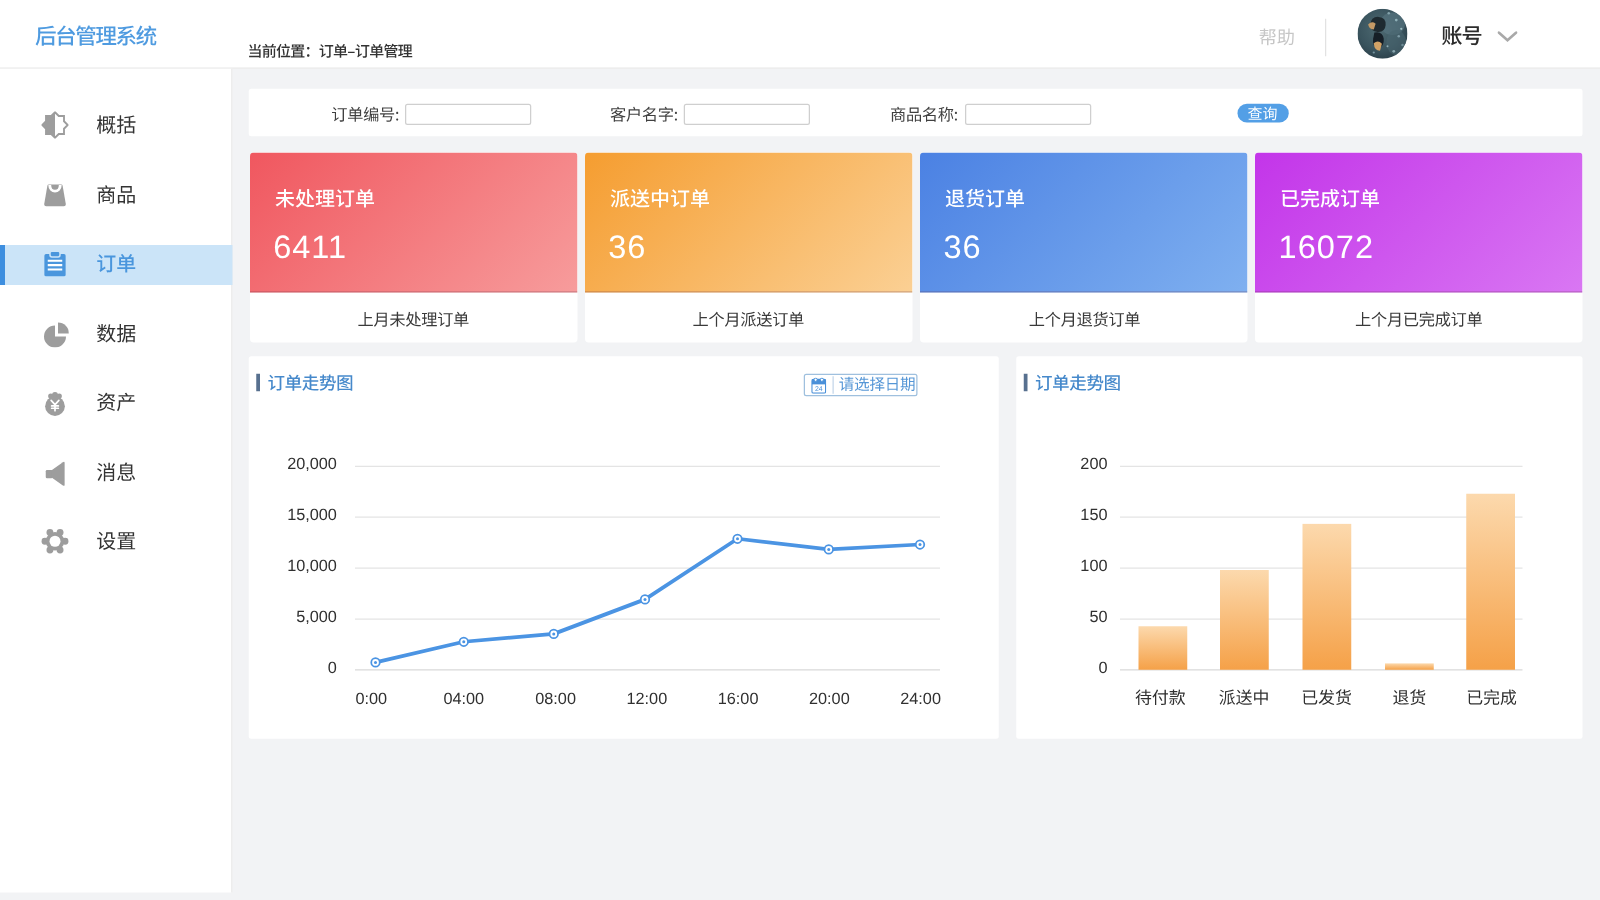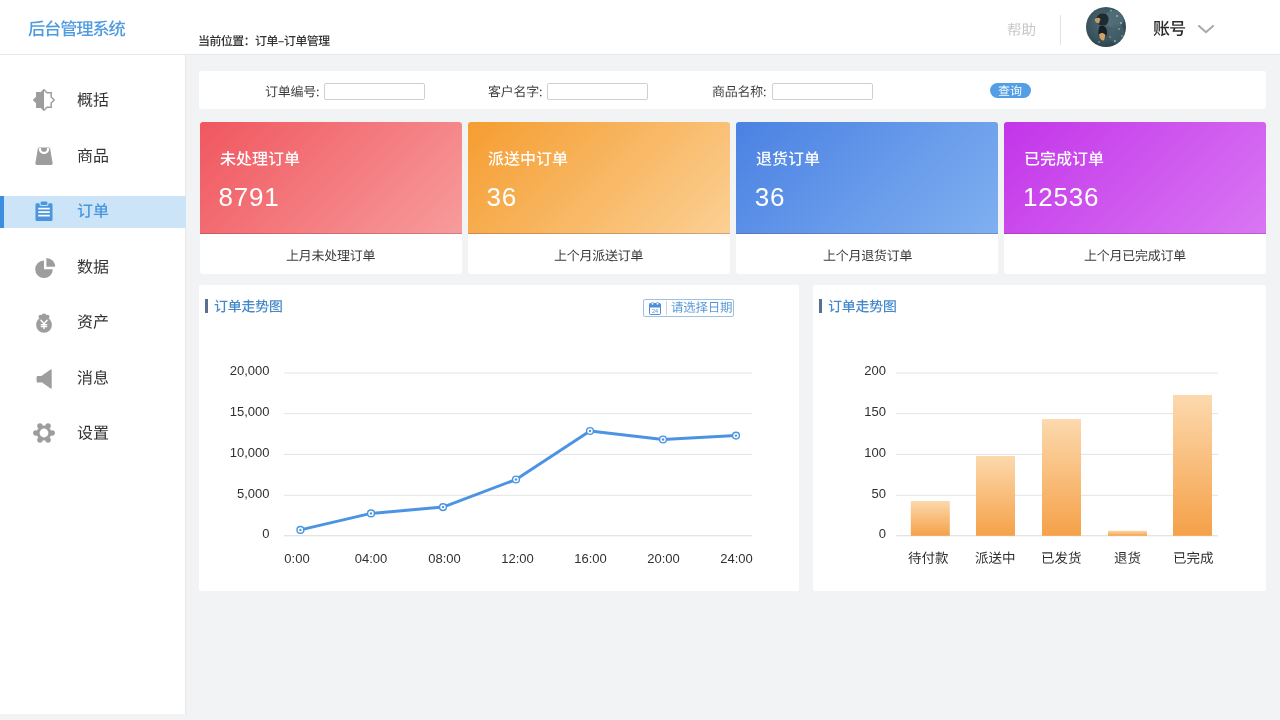--- a/index.html
+++ b/index.html
@@ -141,21 +141,21 @@
     <path d="M5.5 10.6L10.4 10.6L10.4 11.6L5.5 11.6ZM5.5 9.0L10.4 9.0L10.4 10.0L5.5 10.0ZM4.7 8.3L4.7 12.2L11.3 12.2L11.3 8.3ZM2.9 13.0L2.9 13.8L13.2 13.8L13.2 13.0ZM7.5 3.1L7.5 4.6L2.7 4.6L2.7 5.4L6.5 5.4C5.5 6.6 3.9 7.6 2.4 8.1C2.6 8.3 2.9 8.6 3.0 8.8C4.7 8.2 6.4 6.9 7.5 5.5L7.5 8.0L8.4 8.0L8.4 5.5C9.5 6.9 11.3 8.1 13.0 8.7C13.1 8.5 13.4 8.2 13.6 8.0C12.1 7.5 10.4 6.5 9.4 5.4L13.3 5.4L13.3 4.6L8.4 4.6L8.4 3.1ZM15.4 3.9C16.0 4.5 16.7 5.2 17.0 5.7L17.7 5.1C17.3 4.6 16.6 3.9 16.0 3.4ZM14.5 6.9L14.5 7.8L16.2 7.8L16.2 11.9C16.2 12.4 15.8 12.8 15.6 12.9C15.8 13.1 16.0 13.5 16.1 13.7C16.3 13.4 16.6 13.2 18.6 11.7C18.5 11.5 18.4 11.1 18.3 10.9L17.1 11.8L17.1 6.9ZM20.1 3.1C19.6 4.6 18.7 6.2 17.7 7.1C18.0 7.3 18.4 7.5 18.5 7.7C19.0 7.2 19.5 6.5 19.9 5.7L24.4 5.7C24.2 10.8 24.0 12.6 23.6 13.1C23.5 13.2 23.4 13.3 23.2 13.3C22.9 13.3 22.2 13.3 21.5 13.2C21.7 13.5 21.8 13.8 21.8 14.1C22.4 14.1 23.1 14.1 23.5 14.1C23.9 14.1 24.2 13.9 24.5 13.6C24.9 13.0 25.1 11.1 25.3 5.4C25.3 5.3 25.3 4.9 25.3 4.9L20.3 4.9C20.6 4.4 20.8 3.9 21.0 3.4ZM22.1 9.7L22.1 11.0L20.0 11.0L20.0 9.7ZM22.1 9.0L20.0 9.0L20.0 7.7L22.1 7.7ZM19.2 6.9L19.2 12.5L20.0 12.5L20.0 11.7L22.9 11.7L22.9 6.9Z" fill="#fff"></path>
   </svg>
 <div class="abs" style="left:200.0px;top:122px;width:261.6px;height:152px;background:#fff;border-radius:3px;overflow:hidden">
     <div style="position:absolute;left:0;top:0;width:100%;height:112px;background:linear-gradient(135deg,#f0575f,#f79c9c)">
       <div style="position:absolute;left:0;bottom:0;width:100%;height:1px;background:rgba(90,30,60,0.25)"></div>
     </div>
   </div>
 <svg style="position:absolute;left:217.5px;top:146.9px" width="84" height="26" viewBox="0 0 84 26">
     <path d="M9.2 4.1L9.2 6.6L4.1 6.6L4.1 8.1L9.2 8.1L9.2 10.6L2.9 10.6L2.9 12.1L8.4 12.1C7.0 14.0 4.7 15.9 2.4 16.8C2.8 17.2 3.3 17.8 3.6 18.1C5.6 17.1 7.7 15.3 9.2 13.4L9.2 18.9L10.8 18.9L10.8 13.3C12.3 15.3 14.4 17.1 16.4 18.1C16.7 17.7 17.2 17.2 17.5 16.8C15.3 15.9 13.0 14.0 11.6 12.1L17.1 12.1L17.1 10.6L10.8 10.6L10.8 8.1L16.0 8.1L16.0 6.6L10.8 6.6L10.8 4.1ZM24.6 8.0C24.3 10.1 23.8 11.7 23.2 13.1C22.6 12.1 22.1 10.9 21.7 9.3L22.1 8.0ZM21.4 4.1C20.9 7.3 20.0 10.4 18.7 12.0C19.1 12.2 19.7 12.6 20.0 12.9C20.3 12.4 20.6 11.9 20.9 11.2C21.3 12.5 21.8 13.6 22.4 14.5C21.4 16.0 20.0 17.1 18.5 17.8C18.8 18.0 19.5 18.6 19.7 19.0C21.2 18.3 22.4 17.3 23.4 15.9C25.3 18.0 27.8 18.5 30.5 18.5L33.0 18.5C33.0 18.1 33.3 17.3 33.6 16.9C32.9 17.0 31.1 17.0 30.6 17.0C28.2 17.0 25.9 16.5 24.2 14.5C25.2 12.6 26.0 10.1 26.3 6.8L25.3 6.6L25.0 6.6L22.5 6.6C22.7 5.9 22.8 5.2 23.0 4.5ZM27.7 4.1L27.7 16.0L29.3 16.0L29.3 9.6C30.3 10.8 31.3 12.1 31.8 13.1L33.1 12.3C32.4 11.1 30.9 9.3 29.7 7.9L29.3 8.2L29.3 4.1ZM41.9 9.1L44.0 9.1L44.0 10.8L41.9 10.8ZM45.3 9.1L47.3 9.1L47.3 10.8L45.3 10.8ZM41.9 6.1L44.0 6.1L44.0 7.8L41.9 7.8ZM45.3 6.1L47.3 6.1L47.3 7.8L45.3 7.8ZM39.2 17.1L39.2 18.4L49.5 18.4L49.5 17.1L45.4 17.1L45.4 15.1L49.0 15.1L49.0 13.8L45.4 13.8L45.4 12.1L48.8 12.1L48.8 4.8L40.5 4.8L40.5 12.1L43.9 12.1L43.9 13.8L40.4 13.8L40.4 15.1L43.9 15.1L43.9 17.1ZM34.5 15.8L34.8 17.4C36.3 16.9 38.2 16.3 39.9 15.7L39.7 14.2L38.0 14.8L38.0 11.1L39.6 11.1L39.6 9.7L38.0 9.7L38.0 6.5L39.8 6.5L39.8 5.1L34.7 5.1L34.7 6.5L36.6 6.5L36.6 9.7L34.8 9.7L34.8 11.1L36.6 11.1L36.6 15.2C35.8 15.5 35.1 15.7 34.5 15.8ZM51.7 5.3C52.5 6.1 53.6 7.3 54.2 8.0L55.2 6.9C54.7 6.2 53.6 5.1 52.7 4.3ZM53.2 18.6C53.5 18.3 54.0 17.9 57.5 15.5C57.3 15.2 57.1 14.5 57.0 14.1L54.8 15.6L54.8 9.1L50.8 9.1L50.8 10.5L53.3 10.5L53.3 15.9C53.3 16.6 52.8 17.1 52.4 17.3C52.7 17.6 53.1 18.3 53.2 18.6ZM56.4 5.4L56.4 6.9L61.1 6.9L61.1 16.8C61.1 17.2 60.9 17.2 60.6 17.3C60.3 17.3 59.1 17.3 58.0 17.2C58.3 17.6 58.5 18.4 58.6 18.9C60.1 18.9 61.2 18.8 61.8 18.6C62.5 18.3 62.7 17.8 62.7 16.9L62.7 6.9L65.4 6.9L65.4 5.4ZM69.8 10.7L73.2 10.7L73.2 12.2L69.8 12.2ZM74.8 10.7L78.3 10.7L78.3 12.2L74.8 12.2ZM69.8 8.1L73.2 8.1L73.2 9.5L69.8 9.5ZM74.8 8.1L78.3 8.1L78.3 9.5L74.8 9.5ZM77.2 4.2C76.8 5.0 76.2 6.1 75.6 6.8L71.9 6.8L72.6 6.5C72.3 5.9 71.6 4.9 70.9 4.2L69.6 4.8C70.2 5.4 70.7 6.2 71.1 6.8L68.3 6.8L68.3 13.4L73.2 13.4L73.2 14.8L66.8 14.8L66.8 16.1L73.2 16.1L73.2 18.9L74.8 18.9L74.8 16.1L81.2 16.1L81.2 14.8L74.8 14.8L74.8 13.4L79.9 13.4L79.9 6.8L77.3 6.8C77.8 6.2 78.4 5.4 78.8 4.7Z" fill="#fff"></path>
   </svg>
-<div class="abs" style="left:218.5px;top:181.5px;font-size:26px;letter-spacing:0.8px;color:#fff">8791</div>
+<div class="abs" style="left:218.5px;top:181.5px;font-size:26px;letter-spacing:0.8px;color:#fff">6411</div>
 <svg style="position:absolute;left:284.21000000000004px;top:245.7px" width="93" height="21" viewBox="0 0 93 21">
     <path d="M7.6 3.6L7.6 13.7L2.7 13.7L2.7 14.7L14.3 14.7L14.3 13.7L8.6 13.7L8.6 8.6L13.5 8.6L13.5 7.6L8.6 7.6L8.6 3.6ZM17.4 4.1L17.4 8.1C17.4 10.2 17.2 12.8 15.1 14.7C15.3 14.8 15.7 15.1 15.9 15.4C17.1 14.2 17.8 12.8 18.1 11.3L24.4 11.3L24.4 13.9C24.4 14.2 24.3 14.3 24.0 14.3C23.7 14.3 22.6 14.3 21.6 14.3C21.7 14.5 21.9 15.0 22.0 15.3C23.4 15.3 24.2 15.3 24.7 15.1C25.2 14.9 25.4 14.6 25.4 13.9L25.4 4.1ZM18.4 5.0L24.4 5.0L24.4 7.2L18.4 7.2ZM18.4 8.1L24.4 8.1L24.4 10.3L18.3 10.3C18.4 9.6 18.4 8.8 18.4 8.1ZM33.4 3.4L33.4 5.5L29.2 5.5L29.2 6.5L33.4 6.5L33.4 8.7L28.3 8.7L28.3 9.7L32.9 9.7C31.7 11.4 29.7 13.0 27.9 13.8C28.1 14.0 28.5 14.4 28.6 14.6C30.4 13.7 32.2 12.2 33.4 10.5L33.4 15.3L34.5 15.3L34.5 10.4C35.7 12.1 37.6 13.8 39.3 14.6C39.5 14.4 39.8 14.0 40.0 13.8C38.2 13.0 36.2 11.4 35.0 9.7L39.7 9.7L39.7 8.7L34.5 8.7L34.5 6.5L38.8 6.5L38.8 5.5L34.5 5.5L34.5 3.4ZM45.8 6.3C45.5 8.2 45.1 9.7 44.4 10.9C43.9 10.0 43.5 8.9 43.1 7.4C43.3 7.1 43.4 6.7 43.5 6.3ZM43.1 3.4C42.7 6.0 41.9 8.4 40.9 9.8C41.2 9.9 41.5 10.2 41.7 10.3C42.0 9.9 42.3 9.3 42.6 8.7C43.0 10.0 43.4 11.0 43.9 11.8C43.1 13.1 42.0 14.0 40.7 14.6C40.9 14.7 41.3 15.1 41.5 15.4C42.7 14.7 43.7 13.9 44.5 12.6C46.1 14.5 48.2 14.9 50.5 14.9L52.4 14.9C52.4 14.7 52.6 14.2 52.8 13.9C52.3 13.9 50.9 13.9 50.5 13.9C48.5 13.9 46.5 13.6 45.1 11.8C46.0 10.2 46.6 8.2 46.9 5.6L46.2 5.4L46.0 5.4L43.7 5.4C43.9 4.9 44.0 4.3 44.1 3.7ZM48.2 3.4L48.2 13.0L49.3 13.0L49.3 7.5C50.1 8.6 51.1 9.8 51.5 10.6L52.4 10.1C51.8 9.1 50.6 7.7 49.6 6.6L49.3 6.8L49.3 3.4ZM59.1 7.3L61.1 7.3L61.1 9.0L59.1 9.0ZM62.0 7.3L64.0 7.3L64.0 9.0L62.0 9.0ZM59.1 4.8L61.1 4.8L61.1 6.5L59.1 6.5ZM62.0 4.8L64.0 4.8L64.0 6.5L62.0 6.5ZM57.1 14.0L57.1 14.9L65.5 14.9L65.5 14.0L62.1 14.0L62.1 12.2L65.1 12.2L65.1 11.3L62.1 11.3L62.1 9.8L64.9 9.8L64.9 4.0L58.3 4.0L58.3 9.8L61.1 9.8L61.1 11.3L58.1 11.3L58.1 12.2L61.1 12.2L61.1 14.0ZM53.4 13.0L53.7 14.0C54.8 13.6 56.3 13.1 57.7 12.6L57.5 11.7L56.1 12.2L56.1 8.9L57.4 8.9L57.4 8.0L56.1 8.0L56.1 5.2L57.6 5.2L57.6 4.3L53.6 4.3L53.6 5.2L55.2 5.2L55.2 8.0L53.7 8.0L53.7 8.9L55.2 8.9L55.2 12.5C54.5 12.7 53.9 12.9 53.4 13.0ZM67.2 4.3C67.9 4.9 68.7 5.9 69.2 6.4L69.8 5.7C69.4 5.2 68.5 4.3 67.8 3.6ZM68.4 15.0C68.6 14.8 69.0 14.5 71.7 12.6C71.6 12.4 71.5 12.0 71.4 11.7L69.5 13.0L69.5 7.5L66.4 7.5L66.4 8.4L68.6 8.4L68.6 13.1C68.6 13.6 68.1 14.0 67.9 14.2C68.0 14.4 68.3 14.8 68.4 15.0ZM70.8 4.5L70.8 5.4L74.8 5.4L74.8 13.9C74.8 14.1 74.7 14.2 74.5 14.2C74.2 14.2 73.3 14.2 72.3 14.2C72.5 14.5 72.7 15.0 72.7 15.3C73.9 15.3 74.8 15.2 75.2 15.1C75.7 14.9 75.9 14.6 75.9 13.9L75.9 5.4L78.2 5.4L78.2 4.5ZM81.3 8.6L84.4 8.6L84.4 10.0L81.3 10.0ZM85.4 8.6L88.6 8.6L88.6 10.0L85.4 10.0ZM81.3 6.5L84.4 6.5L84.4 7.8L81.3 7.8ZM85.4 6.5L88.6 6.5L88.6 7.8L85.4 7.8ZM87.7 3.4C87.4 4.1 86.8 5.0 86.4 5.6L83.2 5.6L83.7 5.4C83.5 4.8 82.9 4.0 82.3 3.4L81.5 3.8C82.0 4.4 82.5 5.1 82.8 5.6L80.4 5.6L80.4 10.9L84.4 10.9L84.4 12.1L79.1 12.1L79.1 13.0L84.4 13.0L84.4 15.3L85.4 15.3L85.4 13.0L90.8 13.0L90.8 12.1L85.4 12.1L85.4 10.9L89.6 10.9L89.6 5.6L87.4 5.6C87.9 5.1 88.3 4.4 88.7 3.8Z" fill="#3a3a3a"></path>
   </svg>
 <div class="abs" style="left:468.1px;top:122px;width:261.6px;height:152px;background:#fff;border-radius:3px;overflow:hidden">
     <div style="position:absolute;left:0;top:0;width:100%;height:112px;background:linear-gradient(135deg,#f59d30,#fbd094)">
       <div style="position:absolute;left:0;bottom:0;width:100%;height:1px;background:rgba(90,30,60,0.25)"></div>
     </div>
   </div>
 <svg style="position:absolute;left:485.6px;top:146.9px" width="84" height="26" viewBox="0 0 84 26">
     <path d="M3.3 5.4C4.3 5.9 5.5 6.7 6.1 7.3L6.9 6.0C6.3 5.5 5.0 4.8 4.1 4.3ZM2.5 9.7C3.5 10.2 4.7 10.9 5.3 11.5L6.0 10.2C5.4 9.7 4.2 9.0 3.3 8.6ZM2.9 17.6L4.0 18.7C4.8 17.2 5.8 15.3 6.5 13.6L5.5 12.6C4.7 14.4 3.6 16.4 2.9 17.6ZM10.5 18.8C10.8 18.5 11.3 18.3 14.3 17.0C14.2 16.7 14.0 16.1 14.0 15.7L11.9 16.6L11.9 9.5L12.8 9.3C13.3 13.4 14.3 16.8 16.5 18.7C16.8 18.3 17.3 17.7 17.6 17.4C16.4 16.6 15.6 15.2 15.0 13.5C15.8 13.0 16.6 12.3 17.5 11.7L16.4 10.6C16.0 11.1 15.3 11.7 14.7 12.3C14.4 11.2 14.2 10.2 14.1 9.0C14.9 8.8 15.7 8.6 16.4 8.4L15.2 7.2C14.1 7.7 12.2 8.1 10.5 8.4L10.5 16.5C10.5 17.1 10.2 17.4 9.9 17.5C10.1 17.8 10.4 18.4 10.5 18.8ZM7.8 5.7L7.8 9.8C7.8 12.3 7.6 15.8 6.0 18.3C6.3 18.4 6.9 18.8 7.2 19.0C8.9 16.4 9.2 12.4 9.2 9.8L9.2 6.9C11.8 6.5 14.6 6.0 16.7 5.4L15.5 4.1C13.6 4.8 10.5 5.4 7.8 5.7ZM19.2 4.9C20.0 5.9 20.9 7.2 21.4 8.0L22.7 7.2C22.2 6.4 21.2 5.1 20.4 4.2ZM24.5 4.6C25.0 5.4 25.5 6.4 25.8 7.0L23.6 7.0L23.6 8.4L27.2 8.4L27.2 10.2L27.2 10.4L23.1 10.4L23.1 11.8L27.0 11.8C26.7 13.1 25.7 14.5 23.1 15.5C23.5 15.8 24.0 16.3 24.2 16.6C26.4 15.6 27.6 14.4 28.2 13.1C29.5 14.3 30.8 15.6 31.6 16.5L32.6 15.4C31.8 14.5 30.1 13.0 28.8 11.8L33.2 11.8L33.2 10.4L28.8 10.4L28.8 10.2L28.8 8.4L32.7 8.4L32.7 7.0L30.6 7.0C31.0 6.2 31.6 5.4 32.0 4.6L30.5 4.1C30.1 4.9 29.6 6.1 29.0 7.0L26.1 7.0L27.2 6.5C26.9 5.9 26.3 4.9 25.8 4.1ZM22.1 9.5L18.7 9.5L18.7 10.9L20.7 10.9L20.7 15.6C19.9 15.9 19.1 16.6 18.3 17.5L19.3 19.0C20.0 18.0 20.7 16.9 21.2 16.9C21.6 16.9 22.1 17.5 22.8 17.9C24.0 18.6 25.4 18.8 27.5 18.8C29.1 18.8 32.0 18.7 33.2 18.6C33.2 18.1 33.4 17.3 33.6 16.9C32.0 17.1 29.4 17.3 27.5 17.3C25.7 17.3 24.2 17.2 23.1 16.5C22.7 16.3 22.4 16.0 22.1 15.8ZM41.2 4.1L41.2 6.9L35.5 6.9L35.5 14.8L37.0 14.8L37.0 13.8L41.2 13.8L41.2 18.9L42.8 18.9L42.8 13.8L46.9 13.8L46.9 14.7L48.5 14.7L48.5 6.9L42.8 6.9L42.8 4.1ZM37.0 12.3L37.0 8.4L41.2 8.4L41.2 12.3ZM46.9 12.3L42.8 12.3L42.8 8.4L46.9 8.4ZM51.7 5.3C52.5 6.1 53.6 7.3 54.2 8.0L55.2 6.9C54.7 6.2 53.6 5.1 52.7 4.3ZM53.2 18.6C53.5 18.3 54.0 17.9 57.5 15.5C57.3 15.2 57.1 14.5 57.0 14.1L54.8 15.6L54.8 9.1L50.8 9.1L50.8 10.5L53.3 10.5L53.3 15.9C53.3 16.6 52.8 17.1 52.4 17.3C52.7 17.6 53.1 18.3 53.2 18.6ZM56.4 5.4L56.4 6.9L61.1 6.9L61.1 16.8C61.1 17.2 60.9 17.2 60.6 17.3C60.3 17.3 59.1 17.3 58.0 17.2C58.3 17.6 58.5 18.4 58.6 18.9C60.1 18.9 61.2 18.8 61.8 18.6C62.5 18.3 62.7 17.8 62.7 16.9L62.7 6.9L65.4 6.9L65.4 5.4ZM69.8 10.7L73.2 10.7L73.2 12.2L69.8 12.2ZM74.8 10.7L78.3 10.7L78.3 12.2L74.8 12.2ZM69.8 8.1L73.2 8.1L73.2 9.5L69.8 9.5ZM74.8 8.1L78.3 8.1L78.3 9.5L74.8 9.5ZM77.2 4.2C76.8 5.0 76.2 6.1 75.6 6.8L71.9 6.8L72.6 6.5C72.3 5.9 71.6 4.9 70.9 4.2L69.6 4.8C70.2 5.4 70.7 6.2 71.1 6.8L68.3 6.8L68.3 13.4L73.2 13.4L73.2 14.8L66.8 14.8L66.8 16.1L73.2 16.1L73.2 18.9L74.8 18.9L74.8 16.1L81.2 16.1L81.2 14.8L74.8 14.8L74.8 13.4L79.9 13.4L79.9 6.8L77.3 6.8C77.8 6.2 78.4 5.4 78.8 4.7Z" fill="#fff"></path>
@@ -177,21 +177,21 @@
     <path d="M7.6 3.6L7.6 13.7L2.7 13.7L2.7 14.7L14.3 14.7L14.3 13.7L8.6 13.7L8.6 8.6L13.5 8.6L13.5 7.6L8.6 7.6L8.6 3.6ZM20.7 7.2L20.7 15.3L21.7 15.3L21.7 7.2ZM21.3 3.4C20.0 5.5 17.7 7.4 15.2 8.5C15.5 8.7 15.8 9.1 15.9 9.4C17.9 8.4 19.8 6.9 21.3 5.1C23.0 7.2 24.7 8.4 26.6 9.4C26.8 9.1 27.1 8.7 27.3 8.5C25.3 7.6 23.5 6.3 21.8 4.3L22.2 3.8ZM30.2 4.1L30.2 8.1C30.2 10.2 30.0 12.8 27.9 14.7C28.1 14.8 28.5 15.1 28.6 15.4C29.9 14.2 30.5 12.8 30.8 11.3L37.1 11.3L37.1 13.9C37.1 14.2 37.0 14.3 36.7 14.3C36.4 14.3 35.4 14.3 34.3 14.3C34.5 14.5 34.6 15.0 34.7 15.3C36.1 15.3 37.0 15.3 37.5 15.1C38.0 14.9 38.2 14.6 38.2 13.9L38.2 4.1ZM31.2 5.0L37.1 5.0L37.1 7.2L31.2 7.2ZM31.2 8.1L37.1 8.1L37.1 10.3L31.0 10.3C31.1 9.6 31.2 8.8 31.2 8.1ZM41.3 4.4C42.0 5.1 42.8 6.0 43.2 6.6L44.0 6.0C43.6 5.4 42.7 4.5 42.0 3.9ZM50.4 6.8L50.4 8.0L46.3 8.0L46.3 6.8ZM50.4 6.0L46.3 6.0L46.3 4.8L50.4 4.8ZM45.2 13.2C45.5 13.1 45.9 12.9 48.6 12.1C48.6 12.0 48.5 11.6 48.6 11.3L46.3 11.9L46.3 8.8L51.3 8.8L51.3 4.0L45.3 4.0L45.3 11.5C45.3 12.0 45.0 12.3 44.8 12.4C44.9 12.6 45.1 13.0 45.2 13.2ZM47.5 9.8C48.9 10.8 50.6 12.2 51.3 13.2L52.1 12.6C51.6 12.1 50.9 11.5 50.2 10.8C50.9 10.4 51.7 9.9 52.3 9.4L51.6 8.8C51.1 9.3 50.3 9.9 49.6 10.3C49.1 9.9 48.6 9.6 48.2 9.3ZM43.6 8.0L40.9 8.0L40.9 8.9L42.7 8.9L42.7 12.9C42.1 13.2 41.4 13.7 40.8 14.3L41.4 15.1C42.1 14.3 42.7 13.7 43.2 13.7C43.5 13.7 43.9 14.0 44.5 14.3C45.4 14.9 46.5 15.0 48.0 15.0C49.3 15.0 51.5 14.9 52.5 14.9C52.5 14.6 52.6 14.1 52.8 13.9C51.5 14.0 49.6 14.1 48.0 14.1C46.6 14.1 45.5 14.0 44.7 13.6C44.2 13.3 43.9 13.0 43.6 12.9ZM58.9 10.3L58.9 11.4C58.9 12.4 58.5 13.7 53.8 14.5C54.0 14.7 54.3 15.1 54.4 15.3C59.3 14.3 60.0 12.8 60.0 11.5L60.0 10.3ZM59.8 13.4C61.4 13.9 63.6 14.7 64.6 15.3L65.2 14.6C64.1 14.0 61.9 13.2 60.3 12.7ZM55.5 8.9L55.5 13.0L56.5 13.0L56.5 9.8L62.6 9.8L62.6 12.9L63.7 12.9L63.7 8.9ZM59.7 3.4L59.7 5.4C59.1 5.5 58.4 5.7 57.8 5.8C57.9 6.0 58.0 6.3 58.1 6.5L59.7 6.2L59.7 6.8C59.7 7.8 60.1 8.1 61.4 8.1C61.7 8.1 63.5 8.1 63.8 8.1C64.8 8.1 65.1 7.7 65.2 6.3C65.0 6.2 64.6 6.1 64.4 5.9C64.3 7.1 64.2 7.3 63.7 7.3C63.3 7.3 61.8 7.3 61.5 7.3C60.8 7.3 60.7 7.2 60.7 6.8L60.7 5.9C62.3 5.5 63.9 5.1 65.0 4.5L64.3 3.8C63.4 4.3 62.1 4.7 60.7 5.1L60.7 3.4ZM57.2 3.3C56.4 4.5 54.9 5.5 53.5 6.2C53.7 6.3 54.0 6.7 54.2 6.9C54.8 6.6 55.3 6.2 55.9 5.8L55.9 8.4L56.9 8.4L56.9 4.9C57.4 4.5 57.8 4.1 58.1 3.6ZM67.2 4.3C67.9 4.9 68.7 5.9 69.2 6.4L69.8 5.7C69.4 5.2 68.5 4.3 67.8 3.6ZM68.4 15.0C68.6 14.8 69.0 14.5 71.7 12.6C71.6 12.4 71.5 12.0 71.4 11.7L69.5 13.0L69.5 7.5L66.4 7.5L66.4 8.4L68.6 8.4L68.6 13.1C68.6 13.6 68.1 14.0 67.9 14.2C68.0 14.4 68.3 14.8 68.4 15.0ZM70.8 4.5L70.8 5.4L74.8 5.4L74.8 13.9C74.8 14.1 74.7 14.2 74.5 14.2C74.2 14.2 73.3 14.2 72.3 14.2C72.5 14.5 72.7 15.0 72.7 15.3C73.9 15.3 74.8 15.2 75.2 15.1C75.7 14.9 75.9 14.6 75.9 13.9L75.9 5.4L78.2 5.4L78.2 4.5ZM81.3 8.6L84.4 8.6L84.4 10.0L81.3 10.0ZM85.4 8.6L88.6 8.6L88.6 10.0L85.4 10.0ZM81.3 6.5L84.4 6.5L84.4 7.8L81.3 7.8ZM85.4 6.5L88.6 6.5L88.6 7.8L85.4 7.8ZM87.7 3.4C87.4 4.1 86.8 5.0 86.4 5.6L83.2 5.6L83.7 5.4C83.5 4.8 82.9 4.0 82.3 3.4L81.5 3.8C82.0 4.4 82.5 5.1 82.8 5.6L80.4 5.6L80.4 10.9L84.4 10.9L84.4 12.1L79.1 12.1L79.1 13.0L84.4 13.0L84.4 15.3L85.4 15.3L85.4 13.0L90.8 13.0L90.8 12.1L85.4 12.1L85.4 10.9L89.6 10.9L89.6 5.6L87.4 5.6C87.9 5.1 88.3 4.4 88.7 3.8Z" fill="#3a3a3a"></path>
   </svg>
 <div class="abs" style="left:1004.4px;top:122px;width:261.6px;height:152px;background:#fff;border-radius:3px;overflow:hidden">
     <div style="position:absolute;left:0;top:0;width:100%;height:112px;background:linear-gradient(135deg,#c335e9,#d977f3)">
       <div style="position:absolute;left:0;bottom:0;width:100%;height:1px;background:rgba(90,30,60,0.25)"></div>
     </div>
   </div>
 <svg style="position:absolute;left:1021.9px;top:146.9px" width="84" height="26" viewBox="0 0 84 26">
     <path d="M3.5 5.1L3.5 6.5L13.7 6.5L13.7 10.4L5.8 10.4L5.8 8.0L4.2 8.0L4.2 15.8C4.2 18.0 5.1 18.5 7.9 18.5C8.6 18.5 12.9 18.5 13.6 18.5C16.4 18.5 17.0 17.6 17.3 14.6C16.9 14.5 16.2 14.3 15.8 14.0C15.6 16.5 15.3 17.0 13.6 17.0C12.6 17.0 8.7 17.0 7.9 17.0C6.1 17.0 5.8 16.8 5.8 15.8L5.8 11.9L13.7 11.9L13.7 12.7L15.3 12.7L15.3 5.1ZM21.7 8.8L21.7 10.2L30.2 10.2L30.2 8.8ZM18.9 11.7L18.9 13.2L23.0 13.2C22.8 15.8 22.3 17.0 18.6 17.7C18.9 18.0 19.3 18.6 19.4 19.0C23.6 18.1 24.4 16.4 24.6 13.2L27.1 13.2L27.1 16.8C27.1 18.3 27.5 18.7 29.2 18.7C29.5 18.7 31.1 18.7 31.4 18.7C32.8 18.7 33.2 18.1 33.4 15.9C33.0 15.8 32.3 15.5 32.0 15.3C32.0 17.0 31.9 17.3 31.3 17.3C30.9 17.3 29.6 17.3 29.3 17.3C28.7 17.3 28.6 17.2 28.6 16.8L28.6 13.2L33.1 13.2L33.1 11.7ZM24.6 4.4C24.9 4.8 25.1 5.4 25.3 5.8L19.2 5.8L19.2 9.6L20.7 9.6L20.7 7.3L31.2 7.3L31.2 9.6L32.7 9.6L32.7 5.8L27.1 5.8C26.9 5.2 26.5 4.5 26.2 3.9ZM42.5 4.1C42.5 5.0 42.5 5.8 42.6 6.7L35.9 6.7L35.9 11.2C35.9 13.3 35.8 16.1 34.5 18.1C34.8 18.3 35.5 18.8 35.8 19.1C37.2 17.0 37.5 13.8 37.5 11.5L40.1 11.5C40.0 13.9 39.9 14.8 39.7 15.1C39.6 15.2 39.5 15.3 39.2 15.3C39.0 15.3 38.4 15.2 37.7 15.2C37.9 15.6 38.1 16.2 38.1 16.6C38.9 16.6 39.6 16.6 40.0 16.6C40.4 16.5 40.8 16.4 41.0 16.0C41.4 15.6 41.5 14.2 41.5 10.7C41.5 10.5 41.6 10.1 41.6 10.1L37.5 10.1L37.5 8.2L42.7 8.2C42.9 10.7 43.2 13.0 43.8 14.8C42.8 16.0 41.6 16.9 40.3 17.6C40.6 17.9 41.2 18.6 41.4 18.9C42.5 18.2 43.5 17.4 44.4 16.4C45.2 17.9 46.1 18.8 47.3 18.8C48.6 18.8 49.2 18.1 49.4 15.2C49.0 15.1 48.5 14.7 48.1 14.4C48.0 16.5 47.8 17.3 47.4 17.3C46.7 17.3 46.1 16.5 45.6 15.1C46.7 13.5 47.7 11.7 48.4 9.6L46.8 9.2C46.4 10.7 45.8 12.1 45.0 13.2C44.6 11.8 44.4 10.1 44.2 8.2L49.3 8.2L49.3 6.7L47.6 6.7L48.4 5.8C47.8 5.3 46.6 4.5 45.6 4.1L44.7 5.0C45.6 5.4 46.6 6.1 47.2 6.7L44.1 6.7C44.1 5.8 44.1 5.0 44.1 4.1ZM51.7 5.3C52.5 6.1 53.6 7.3 54.2 8.0L55.2 6.9C54.7 6.2 53.6 5.1 52.7 4.3ZM53.2 18.6C53.5 18.3 54.0 17.9 57.5 15.5C57.3 15.2 57.1 14.5 57.0 14.1L54.8 15.6L54.8 9.1L50.8 9.1L50.8 10.5L53.3 10.5L53.3 15.9C53.3 16.6 52.8 17.1 52.4 17.3C52.7 17.6 53.1 18.3 53.2 18.6ZM56.4 5.4L56.4 6.9L61.1 6.9L61.1 16.8C61.1 17.2 60.9 17.2 60.6 17.3C60.3 17.3 59.1 17.3 58.0 17.2C58.3 17.6 58.5 18.4 58.6 18.9C60.1 18.9 61.2 18.8 61.8 18.6C62.5 18.3 62.7 17.8 62.7 16.9L62.7 6.9L65.4 6.9L65.4 5.4ZM69.8 10.7L73.2 10.7L73.2 12.2L69.8 12.2ZM74.8 10.7L78.3 10.7L78.3 12.2L74.8 12.2ZM69.8 8.1L73.2 8.1L73.2 9.5L69.8 9.5ZM74.8 8.1L78.3 8.1L78.3 9.5L74.8 9.5ZM77.2 4.2C76.8 5.0 76.2 6.1 75.6 6.8L71.9 6.8L72.6 6.5C72.3 5.9 71.6 4.9 70.9 4.2L69.6 4.8C70.2 5.4 70.7 6.2 71.1 6.8L68.3 6.8L68.3 13.4L73.2 13.4L73.2 14.8L66.8 14.8L66.8 16.1L73.2 16.1L73.2 18.9L74.8 18.9L74.8 16.1L81.2 16.1L81.2 14.8L74.8 14.8L74.8 13.4L79.9 13.4L79.9 6.8L77.3 6.8C77.8 6.2 78.4 5.4 78.8 4.7Z" fill="#fff"></path>
   </svg>
-<div class="abs" style="left:1022.9px;top:181.5px;font-size:26px;letter-spacing:0.8px;color:#fff">12536</div>
+<div class="abs" style="left:1022.9px;top:181.5px;font-size:26px;letter-spacing:0.8px;color:#fff">16072</div>
 <svg style="position:absolute;left:1082.24px;top:245.7px" width="105" height="21" viewBox="0 0 105 21">
     <path d="M7.6 3.6L7.6 13.7L2.7 13.7L2.7 14.7L14.3 14.7L14.3 13.7L8.6 13.7L8.6 8.6L13.5 8.6L13.5 7.6L8.6 7.6L8.6 3.6ZM20.7 7.2L20.7 15.3L21.7 15.3L21.7 7.2ZM21.3 3.4C20.0 5.5 17.7 7.4 15.2 8.5C15.5 8.7 15.8 9.1 15.9 9.4C17.9 8.4 19.8 6.9 21.3 5.1C23.0 7.2 24.7 8.4 26.6 9.4C26.8 9.1 27.1 8.7 27.3 8.5C25.3 7.6 23.5 6.3 21.8 4.3L22.2 3.8ZM30.2 4.1L30.2 8.1C30.2 10.2 30.0 12.8 27.9 14.7C28.1 14.8 28.5 15.1 28.6 15.4C29.9 14.2 30.5 12.8 30.8 11.3L37.1 11.3L37.1 13.9C37.1 14.2 37.0 14.3 36.7 14.3C36.4 14.3 35.4 14.3 34.3 14.3C34.5 14.5 34.6 15.0 34.7 15.3C36.1 15.3 37.0 15.3 37.5 15.1C38.0 14.9 38.2 14.6 38.2 13.9L38.2 4.1ZM31.2 5.0L37.1 5.0L37.1 7.2L31.2 7.2ZM31.2 8.1L37.1 8.1L37.1 10.3L31.0 10.3C31.1 9.6 31.2 8.8 31.2 8.1ZM41.4 4.2L41.4 5.2L49.9 5.2L49.9 8.6L43.1 8.6L43.1 6.4L42.1 6.4L42.1 13.0C42.1 14.6 42.8 15.0 44.9 15.0C45.4 15.0 49.3 15.0 49.8 15.0C51.9 15.0 52.3 14.3 52.6 11.9C52.3 11.8 51.9 11.6 51.6 11.5C51.4 13.6 51.2 14.0 49.8 14.0C48.9 14.0 45.5 14.0 44.8 14.0C43.4 14.0 43.1 13.8 43.1 13.0L43.1 9.5L49.9 9.5L49.9 10.2L50.9 10.2L50.9 4.2ZM55.9 7.2L55.9 8.1L63.0 8.1L63.0 7.2ZM53.7 9.6L53.7 10.5L57.2 10.5C57.0 12.8 56.5 14.0 53.5 14.5C53.7 14.7 54.0 15.1 54.1 15.4C57.3 14.7 58.0 13.2 58.2 10.5L60.5 10.5L60.5 13.8C60.5 14.8 60.8 15.1 62.0 15.1C62.2 15.1 63.7 15.1 64.0 15.1C65.0 15.1 65.3 14.7 65.4 12.9C65.1 12.8 64.7 12.7 64.5 12.5C64.5 14.0 64.4 14.2 63.9 14.2C63.6 14.2 62.3 14.2 62.1 14.2C61.5 14.2 61.4 14.2 61.4 13.8L61.4 10.5L65.2 10.5L65.2 9.6ZM58.4 3.5C58.7 4.0 58.9 4.4 59.1 4.9L54.0 4.9L54.0 7.8L55.0 7.8L55.0 5.8L63.9 5.8L63.9 7.8L64.9 7.8L64.9 4.9L60.2 4.9C60.1 4.4 59.7 3.7 59.4 3.3ZM72.8 3.4C72.8 4.1 72.8 4.9 72.8 5.6L67.4 5.6L67.4 9.2C67.4 10.9 67.2 13.2 66.2 14.8C66.4 14.9 66.8 15.2 67.0 15.4C68.2 13.7 68.4 11.1 68.4 9.3L68.4 9.2L70.8 9.2C70.7 11.4 70.6 12.2 70.5 12.4C70.4 12.5 70.2 12.6 70.1 12.6C69.8 12.6 69.3 12.6 68.7 12.5C68.8 12.8 68.9 13.1 69.0 13.4C69.6 13.5 70.2 13.5 70.5 13.4C70.9 13.4 71.1 13.3 71.3 13.1C71.6 12.7 71.6 11.6 71.7 8.7C71.7 8.5 71.7 8.3 71.7 8.3L68.4 8.3L68.4 6.5L72.9 6.5C73.1 8.6 73.4 10.6 73.9 12.1C73.0 13.1 72.0 13.9 70.8 14.5C71.1 14.7 71.4 15.1 71.6 15.3C72.6 14.7 73.5 14.0 74.3 13.1C74.9 14.4 75.6 15.2 76.6 15.2C77.6 15.2 78.0 14.6 78.2 12.4C77.9 12.3 77.5 12.1 77.3 11.8C77.2 13.6 77.1 14.2 76.7 14.2C76.0 14.2 75.5 13.5 75.0 12.2C75.9 11.0 76.7 9.5 77.3 7.8L76.3 7.6C75.9 8.9 75.3 10.0 74.6 11.1C74.3 9.8 74.0 8.3 73.9 6.5L78.1 6.5L78.1 5.6L73.8 5.6C73.8 4.9 73.8 4.1 73.8 3.4ZM74.4 4.0C75.3 4.5 76.3 5.1 76.8 5.6L77.4 4.9C76.9 4.5 75.8 3.8 75.0 3.4ZM79.9 4.3C80.6 4.9 81.5 5.9 81.9 6.4L82.6 5.7C82.2 5.2 81.3 4.3 80.6 3.6ZM81.1 15.0C81.3 14.8 81.7 14.5 84.4 12.6C84.3 12.4 84.2 12.0 84.1 11.7L82.2 13.0L82.2 7.5L79.1 7.5L79.1 8.4L81.3 8.4L81.3 13.1C81.3 13.6 80.9 14.0 80.6 14.2C80.8 14.4 81.0 14.8 81.1 15.0ZM83.6 4.5L83.6 5.4L87.6 5.4L87.6 13.9C87.6 14.1 87.5 14.2 87.2 14.2C87.0 14.2 86.0 14.2 85.0 14.2C85.2 14.5 85.4 15.0 85.5 15.3C86.7 15.3 87.5 15.2 88.0 15.1C88.5 14.9 88.6 14.6 88.6 13.9L88.6 5.4L90.9 5.4L90.9 4.5ZM94.1 8.6L97.1 8.6L97.1 10.0L94.1 10.0ZM98.1 8.6L101.4 8.6L101.4 10.0L98.1 10.0ZM94.1 6.5L97.1 6.5L97.1 7.8L94.1 7.8ZM98.1 6.5L101.4 6.5L101.4 7.8L98.1 7.8ZM100.4 3.4C100.1 4.1 99.6 5.0 99.1 5.6L95.9 5.6L96.5 5.4C96.2 4.8 95.6 4.0 95.1 3.4L94.2 3.8C94.7 4.4 95.2 5.1 95.5 5.6L93.1 5.6L93.1 10.9L97.1 10.9L97.1 12.1L91.9 12.1L91.9 13.0L97.1 13.0L97.1 15.3L98.1 15.3L98.1 13.0L103.5 13.0L103.5 12.1L98.1 12.1L98.1 10.9L102.4 10.9L102.4 5.6L100.2 5.6C100.6 5.1 101.1 4.4 101.4 3.8Z" fill="#3a3a3a"></path>
   </svg>
 <div class="abs" style="left:199px;top:285px;width:600px;height:306px;background:#fff;border-radius:2px"></div>
 <div class="abs" style="left:813px;top:285px;width:453px;height:306px;background:#fff;border-radius:2px"></div>
 <div class="abs" style="left:205px;top:298.5px;width:2.5px;height:14px;background:#57708f"></div>
 <svg style="position:absolute;left:212px;top:295.9px" width="72" height="23" viewBox="0 0 72 23">
     <path d="M3.5 4.6C4.2 5.3 5.2 6.4 5.6 7.0L6.6 6.0C6.1 5.4 5.1 4.5 4.4 3.8ZM4.8 16.3C5.0 16.0 5.5 15.6 8.5 13.6C8.4 13.3 8.2 12.7 8.1 12.3L6.2 13.6L6.2 7.9L2.7 7.9L2.7 9.2L4.9 9.2L4.9 13.9C4.9 14.5 4.4 15.0 4.1 15.2C4.4 15.4 4.7 16.0 4.8 16.3ZM7.6 4.7L7.6 6.0L11.7 6.0L11.7 14.7C11.7 15.0 11.6 15.1 11.3 15.1C11.0 15.1 10.0 15.1 9.0 15.1C9.2 15.4 9.5 16.1 9.5 16.5C10.9 16.5 11.8 16.5 12.3 16.2C12.9 16.0 13.1 15.6 13.1 14.8L13.1 6.0L15.5 6.0L15.5 4.7ZM19.0 9.4L22.0 9.4L22.0 10.6L19.0 10.6ZM23.4 9.4L26.5 9.4L26.5 10.6L23.4 10.6ZM19.0 7.1L22.0 7.1L22.0 8.3L19.0 8.3ZM23.4 7.1L26.5 7.1L26.5 8.3L23.4 8.3ZM25.5 3.7C25.2 4.4 24.6 5.3 24.2 6.0L20.9 6.0L21.5 5.7C21.2 5.1 20.6 4.3 20.0 3.6L18.9 4.2C19.4 4.7 19.9 5.4 20.2 6.0L17.7 6.0L17.7 11.7L22.0 11.7L22.0 12.9L16.4 12.9L16.4 14.1L22.0 14.1L22.0 16.5L23.4 16.5L23.4 14.1L29.0 14.1L29.0 12.9L23.4 12.9L23.4 11.7L27.9 11.7L27.9 6.0L25.6 6.0C26.1 5.4 26.5 4.7 26.9 4.1ZM32.4 10.0C32.2 12.0 31.5 14.5 29.8 15.7C30.1 15.9 30.6 16.3 30.8 16.6C31.7 15.9 32.4 14.8 32.9 13.6C34.3 15.9 36.6 16.4 39.5 16.4L42.5 16.4C42.6 16.0 42.8 15.4 43.0 15.1C42.3 15.1 40.1 15.1 39.5 15.1C38.7 15.1 37.8 15.1 37.1 14.9L37.1 12.5L41.7 12.5L41.7 11.3L37.1 11.3L37.1 9.3L42.6 9.3L42.6 8.1L37.1 8.1L37.1 6.4L41.5 6.4L41.5 5.1L37.1 5.1L37.1 3.6L35.7 3.6L35.7 5.1L31.5 5.1L31.5 6.4L35.7 6.4L35.7 8.1L30.3 8.1L30.3 9.3L35.7 9.3L35.7 14.5C34.7 14.1 33.9 13.3 33.4 12.1C33.5 11.5 33.6 10.8 33.7 10.2ZM46.0 3.6L46.0 4.9L44.0 4.9L44.0 6.1L46.0 6.1L46.0 7.2L43.8 7.5L44.0 8.7L46.0 8.4L46.0 9.4C46.0 9.5 45.9 9.6 45.8 9.6C45.6 9.6 45.0 9.6 44.4 9.6C44.5 9.9 44.7 10.4 44.7 10.7C45.7 10.7 46.3 10.7 46.7 10.5C47.1 10.3 47.2 10.0 47.2 9.4L47.2 8.2L49.0 7.9L49.0 6.8L47.2 7.1L47.2 6.1L48.9 6.1L48.9 4.9L47.2 4.9L47.2 3.6ZM48.9 10.5C48.9 10.8 48.8 11.1 48.8 11.4L44.4 11.4L44.4 12.6L48.4 12.6C47.8 13.9 46.6 14.9 43.7 15.5C44.0 15.7 44.3 16.3 44.4 16.6C47.8 15.8 49.2 14.5 49.9 12.6L53.9 12.6C53.7 14.2 53.5 14.9 53.2 15.2C53.1 15.3 52.9 15.3 52.6 15.3C52.2 15.3 51.3 15.3 50.4 15.2C50.7 15.6 50.8 16.1 50.9 16.4C51.8 16.5 52.6 16.5 53.1 16.5C53.6 16.4 54.0 16.3 54.3 16.0C54.8 15.6 55.0 14.5 55.3 12.0C55.3 11.8 55.3 11.4 55.3 11.4L50.2 11.4L50.3 10.5L49.6 10.5C50.4 10.1 51.0 9.6 51.4 8.9C52.0 9.3 52.5 9.7 52.9 10.0L53.6 9.0C53.2 8.7 52.6 8.3 51.9 7.8C52.1 7.3 52.2 6.7 52.3 6.0L53.8 6.0C53.8 8.8 53.9 10.6 55.3 10.6C56.2 10.6 56.6 10.2 56.7 8.7C56.4 8.6 56.0 8.4 55.7 8.2C55.7 9.1 55.6 9.4 55.4 9.4C54.9 9.4 54.9 7.8 55.0 4.9L52.4 4.9L52.4 3.6L51.2 3.6L51.1 4.9L49.2 4.9L49.2 6.0L51.0 6.0C51.0 6.4 50.9 6.8 50.8 7.2L49.8 6.6L49.1 7.5L50.4 8.3C50.0 8.8 49.4 9.3 48.6 9.7C48.8 9.9 49.1 10.2 49.3 10.5ZM62.0 11.6C63.2 11.8 64.6 12.3 65.4 12.7L66.0 11.8C65.2 11.5 63.7 11.0 62.6 10.8ZM60.7 13.4C62.6 13.6 65.0 14.1 66.4 14.6L67.0 13.7C65.6 13.2 63.2 12.7 61.3 12.5ZM58.0 4.2L58.0 16.6L59.3 16.6L59.3 16.0L68.5 16.0L68.5 16.6L69.8 16.6L69.8 4.2ZM59.3 14.9L59.3 5.4L68.5 5.4L68.5 14.9ZM62.6 5.5C61.9 6.6 60.7 7.7 59.6 8.3C59.8 8.5 60.3 8.9 60.5 9.1C60.8 8.9 61.2 8.6 61.6 8.3C61.9 8.7 62.4 9.0 62.9 9.4C61.7 9.8 60.5 10.2 59.3 10.4C59.6 10.7 59.8 11.2 59.9 11.5C61.3 11.2 62.7 10.7 64.0 10.0C65.1 10.6 66.4 11.1 67.7 11.3C67.8 11.0 68.1 10.6 68.4 10.3C67.3 10.2 66.1 9.8 65.1 9.4C66.1 8.7 66.9 7.9 67.5 7.0L66.8 6.6L66.6 6.6L63.2 6.6C63.4 6.4 63.6 6.1 63.7 5.9ZM62.3 7.6L65.6 7.6C65.2 8.1 64.6 8.5 63.9 8.8C63.3 8.5 62.7 8.1 62.3 7.6Z" fill="#4689cb"></path>
   </svg>
 <div class="abs" style="left:819px;top:298.5px;width:2.5px;height:14px;background:#57708f"></div>

